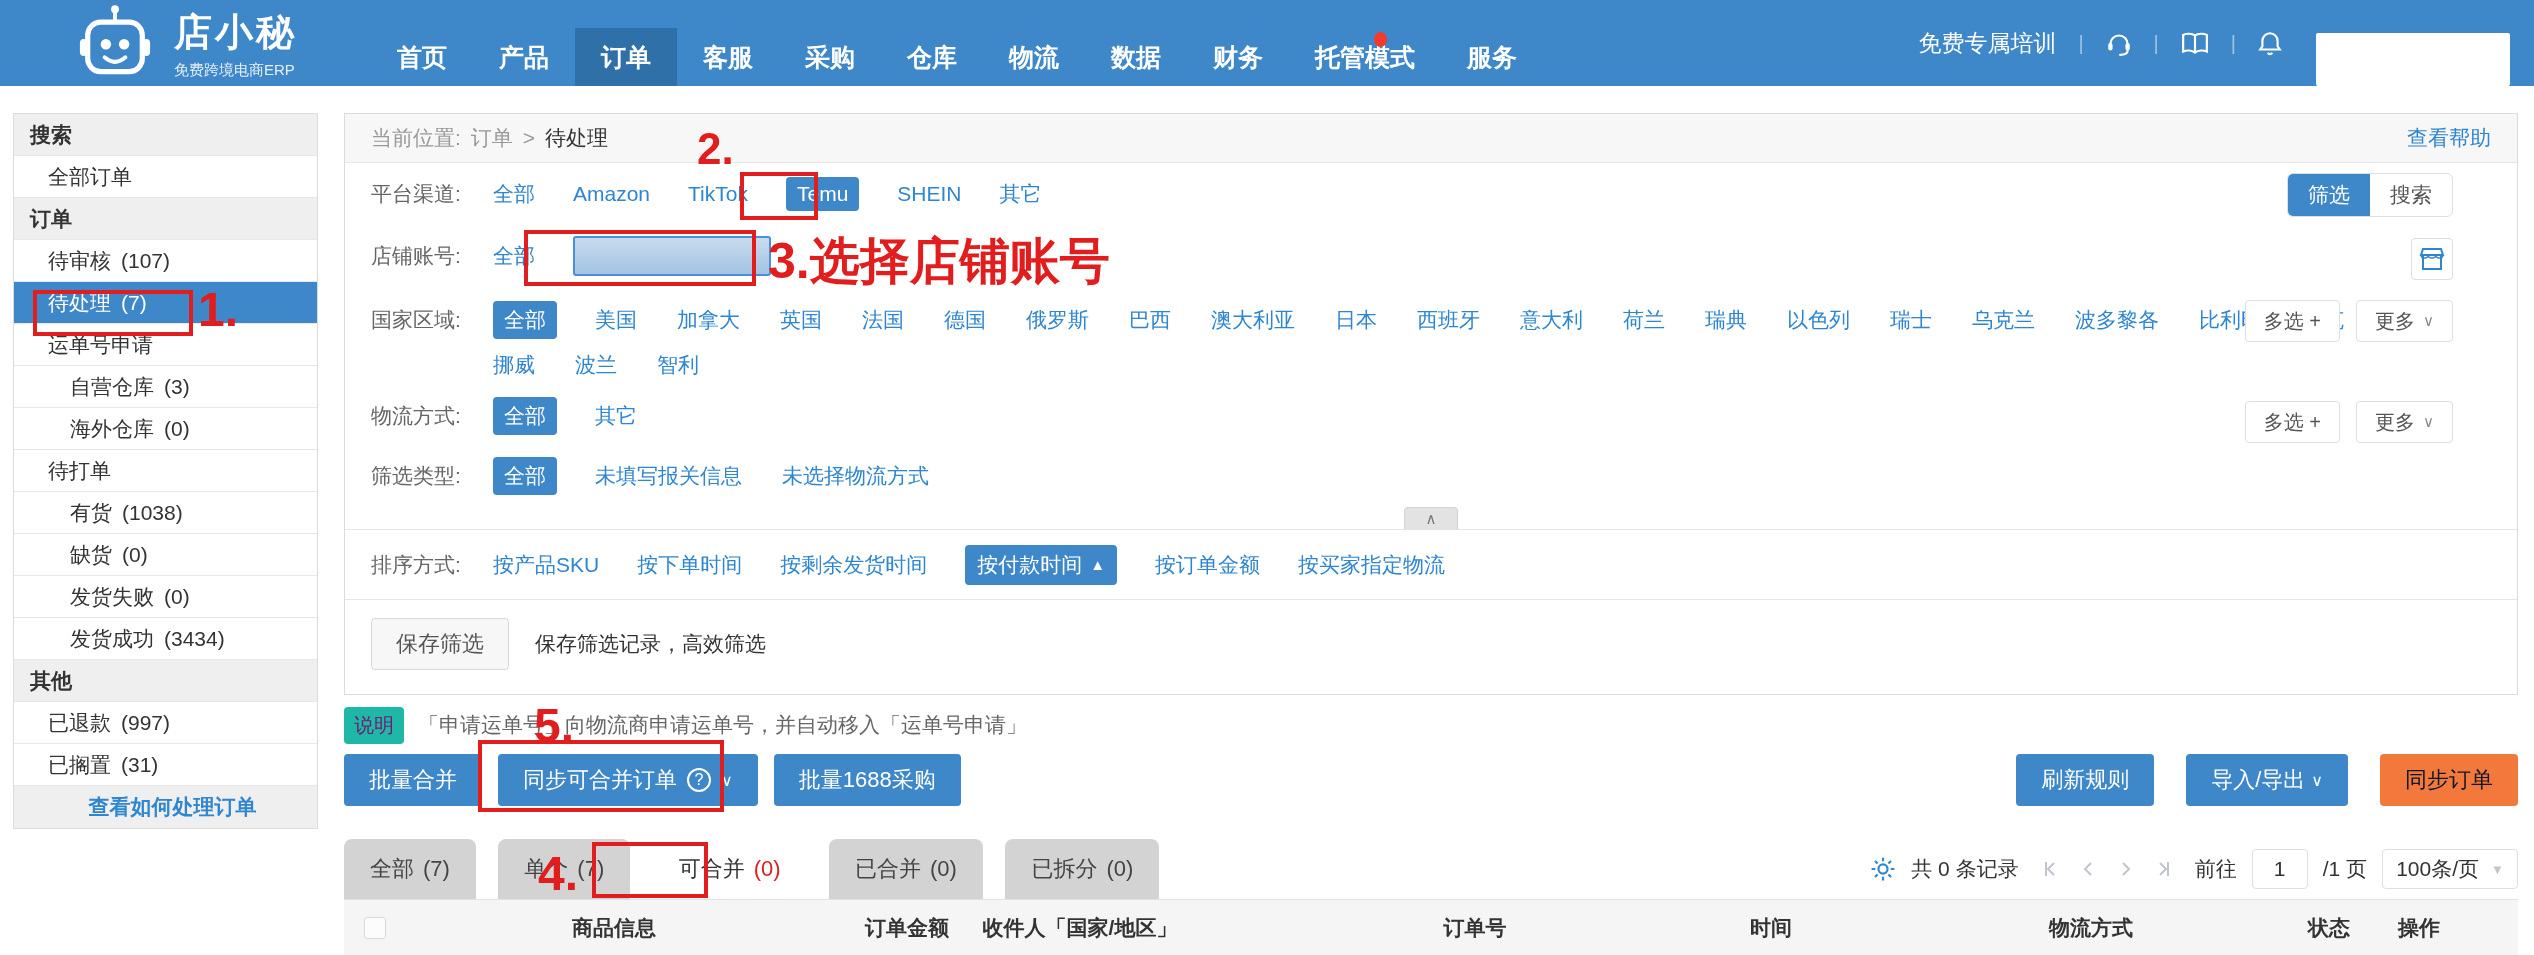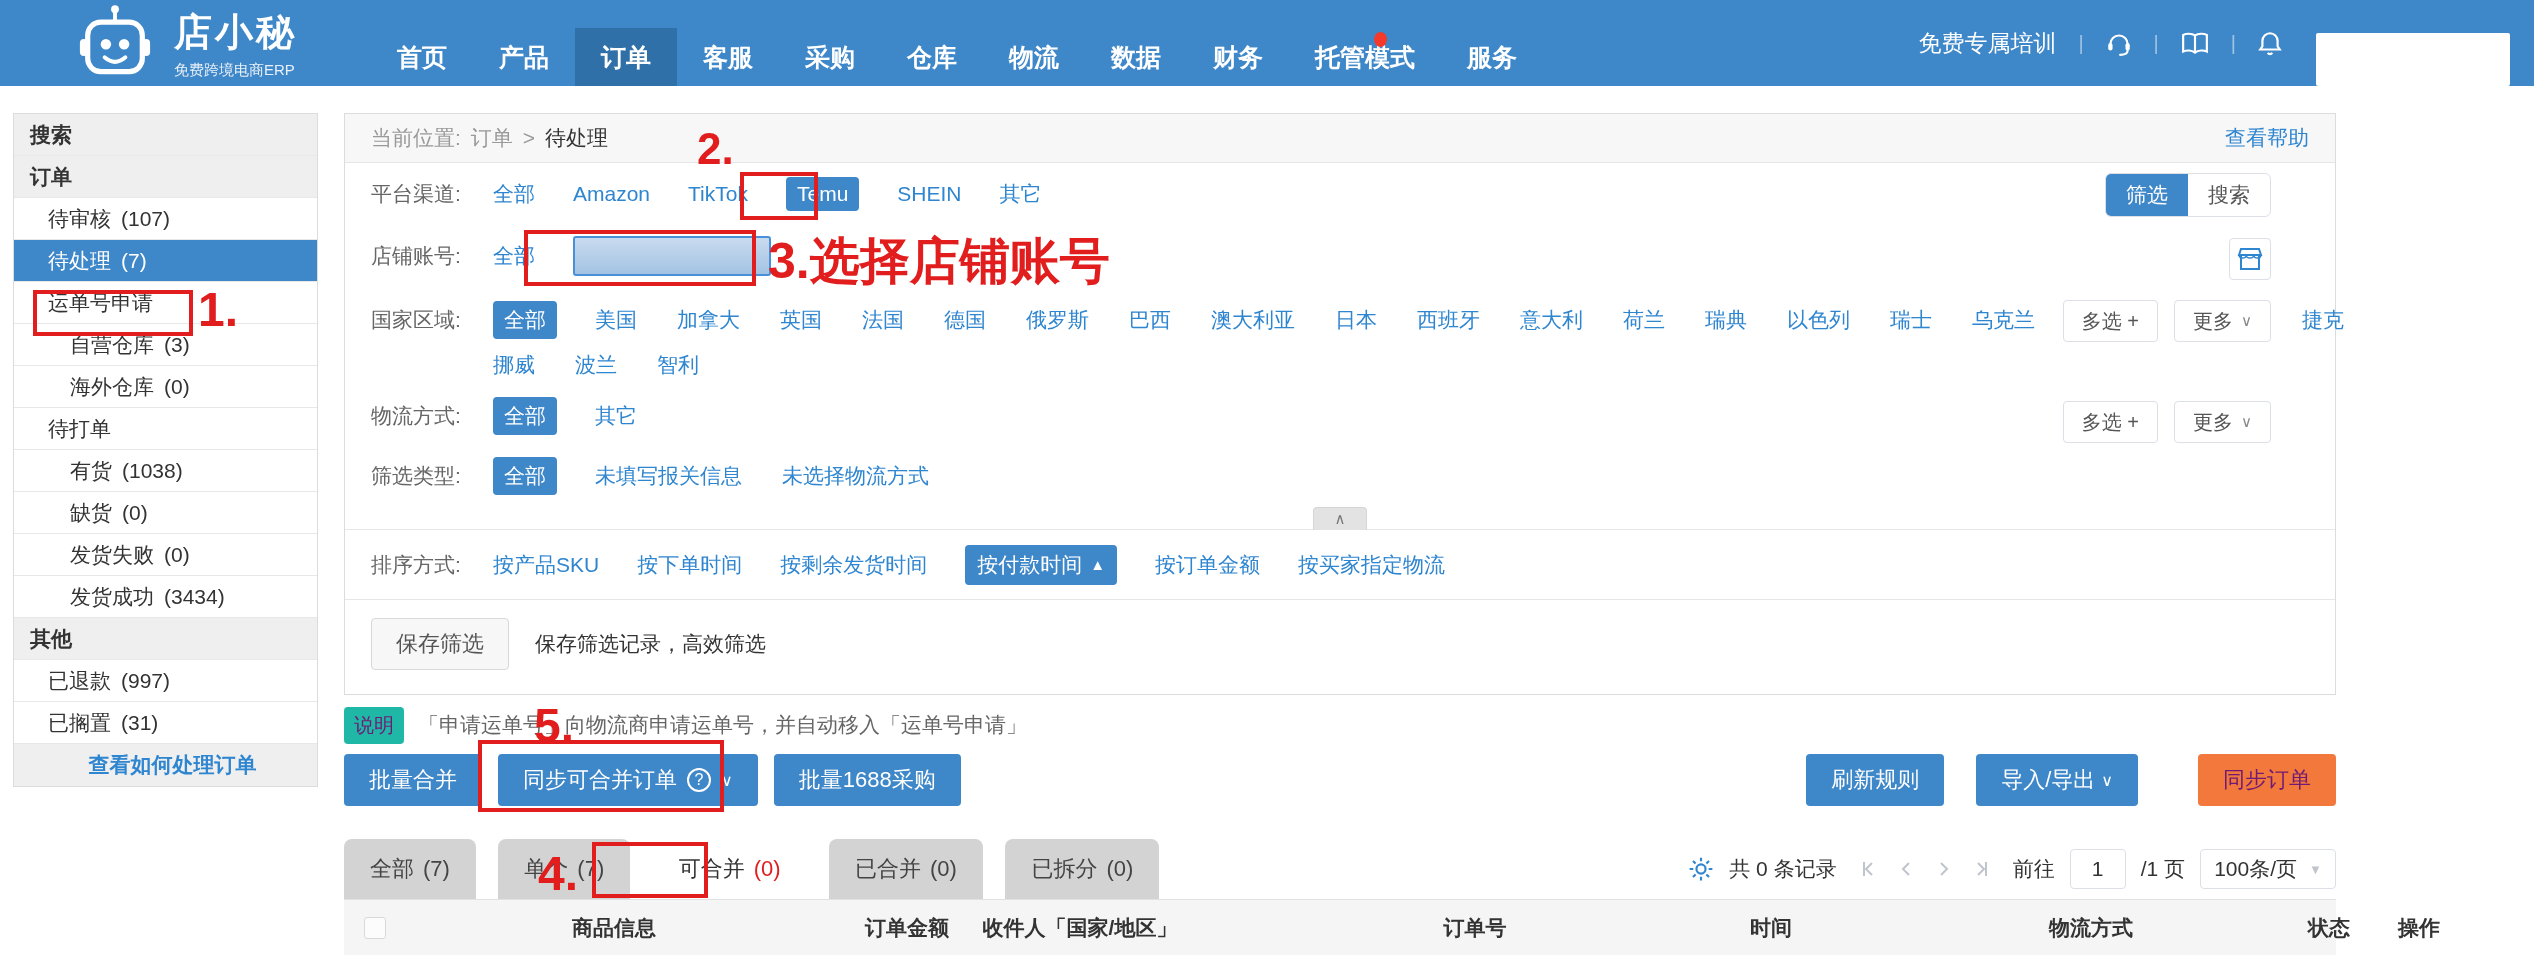--- a/index.html
+++ b/index.html
@@ -23,21 +23,21 @@
 
   
   .sidebar{position:absolute;left:13px;top:113px;width:305px;background:#fff;border:1px solid #dcdcdc;font-size:21px;}
   .side-row{height:42px;display:flex;align-items:center;gap:10px;border-bottom:1px solid #e8e8e8;padding-left:34px;color:#333;cursor:pointer;white-space:nowrap;}
   .side-row.hdr{background:#efefef;font-weight:bold;padding-left:16px;cursor:default;}
   .side-row.lvl2{padding-left:56px;}
   .side-row.selected{background:#3e87c8;color:#fff;}
   .side-row.linkrow{justify-content:center;padding-left:14px;background:#efefef;color:#2e85d0;font-weight:bold;border-bottom:none;}
 
   
-  .main{position:absolute;left:344px;top:113px;width:1992px;border-radius:16px;}
+  .main{position:absolute;left:344px;top:113px;width:2174px;border-radius:16px;}
   .panel{position:relative;border:1px solid #dcdcdc;background:#fff;height:582px;}
   .crumb{height:49px;background:#f7f7f7;border-bottom:1px solid #e6e6e6;display:flex;align-items:center;gap:10px;padding:0 26px;font-size:21px;color:#999;}
   .crumb .cur{color:#333;}
   .crumb .help{margin-left:auto;color:#2e85d0;cursor:pointer;}
 
   .frow{display:flex;align-items:center;padding-left:26px;font-size:21px;white-space:nowrap;}
   .flabel{color:#666;width:122px;flex:none;}
   .opt{color:#2e85d0;margin-right:38px;cursor:pointer;}
   .opt.sm{margin-right:40px;}
   .chip{background:#3e87c8;color:#fff;padding:5px 11px;border-radius:4px;margin-right:38px;cursor:pointer;}
@@ -75,21 +75,21 @@
   .mm-btn{height:42px;padding:0 18px;border:1px solid #dcdfe6;border-radius:4px;background:#fff;color:#555;font-size:20px;
           display:flex;align-items:center;gap:8px;cursor:pointer;white-space:nowrap;}
   .mm-btn .cdn{font-size:15px;color:#888;}
 
   .notice{margin-top:14px;display:flex;align-items:center;gap:14px;font-size:21px;color:#666;height:32px;}
   .notice-badge{background:#1fb8a6;color:#701a75;font-size:20px;padding:5px 10px;border-radius:4px;flex:none;}
 
   .actions{margin-top:13px;position:relative;display:flex;gap:16px;height:52px;}
   .btn{height:52px;display:inline-flex;align-items:center;justify-content:center;padding:0 25px;border-radius:4px;font-size:22px;cursor:pointer;white-space:nowrap;}
   .btn.blue{background:#3e87c8;color:#fff;}
-  .btn.orange{background:#f2793b;color:#701a75;margin-left:28px;}
+  .btn.orange{background:#f2793b;color:#0f172a;}
   .actions-right{position:absolute;right:0;top:0;display:flex;gap:32px;}
   .q-circle{width:24px;height:24px;border:2px solid #fff;border-radius:50%;font-size:16px;display:inline-flex;align-items:center;justify-content:center;margin:0 4px 0 10px;}
   .caret{font-size:16px;margin-left:6px;}
 
   .tabs-row{margin-top:33px;position:relative;height:60px;white-space:nowrap;}
   .tab{display:inline-flex;align-items:center;gap:9px;height:60px;padding:0 26px;background:#d3d3d3;border-radius:8px 8px 0 0;
        margin-right:18px;font-size:22px;color:#444;cursor:pointer;vertical-align:bottom;}
   .tab.active{background:#fff;color:#333;}
   .tab.active .cnt{color:#e11d1d;}
   .pager{position:absolute;right:0;top:0;height:60px;display:flex;align-items:center;gap:15px;font-size:21px;color:#333;}
@@ -176,20 +176,23 @@
           <path d="M9 21a2.2 2.2 0 0 0 4 0"></path>
         </svg>
       </span>
     </div>
     <div class="user-box"></div>
   </div>
 
   <div class="sidebar">
     <div class="side-row hdr">
         <span>搜索</span>
+      </div>
+    <div class="side-row">
+        <span>全部订单</span>
       </div>
     <div class="side-row hdr">
         <span>订单</span>
       </div>
     <div class="side-row">
         <span>待审核</span>
         <span>(107)</span>
       </div>
     <div class="side-row selected">
         <span>待处理</span>

